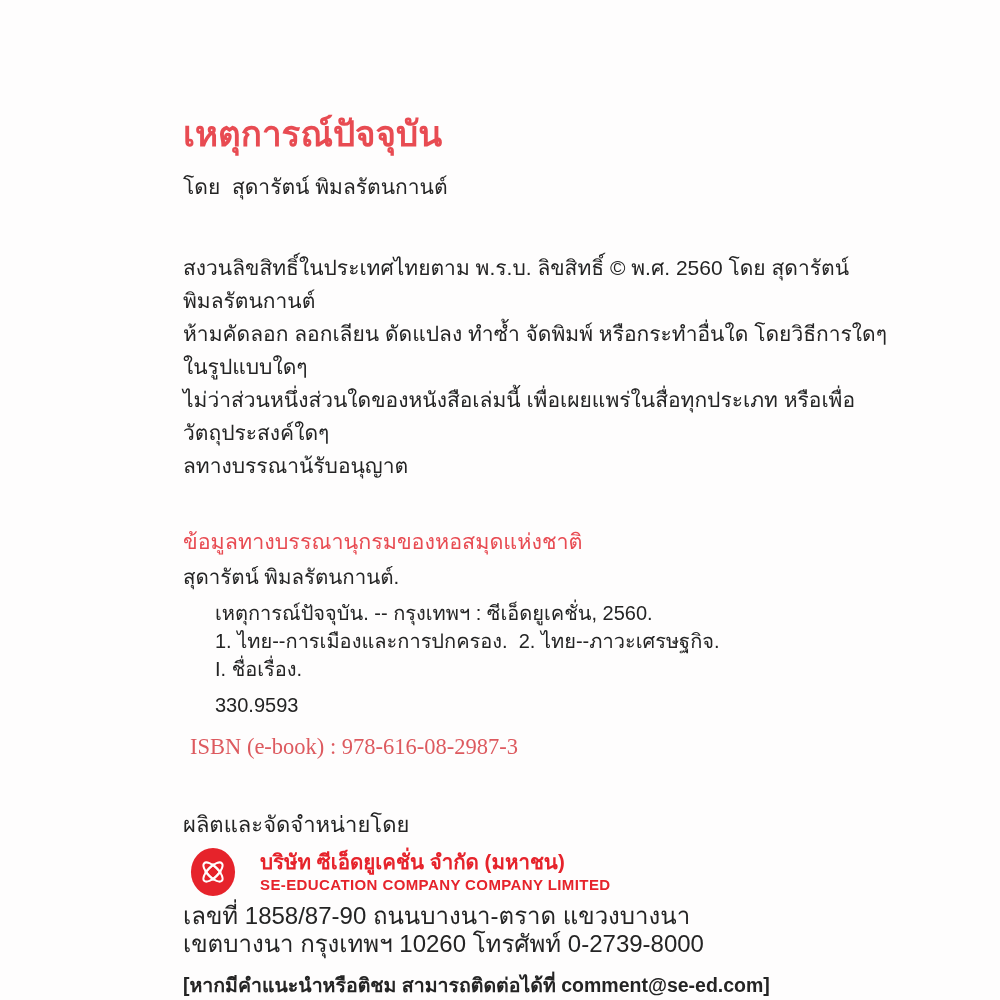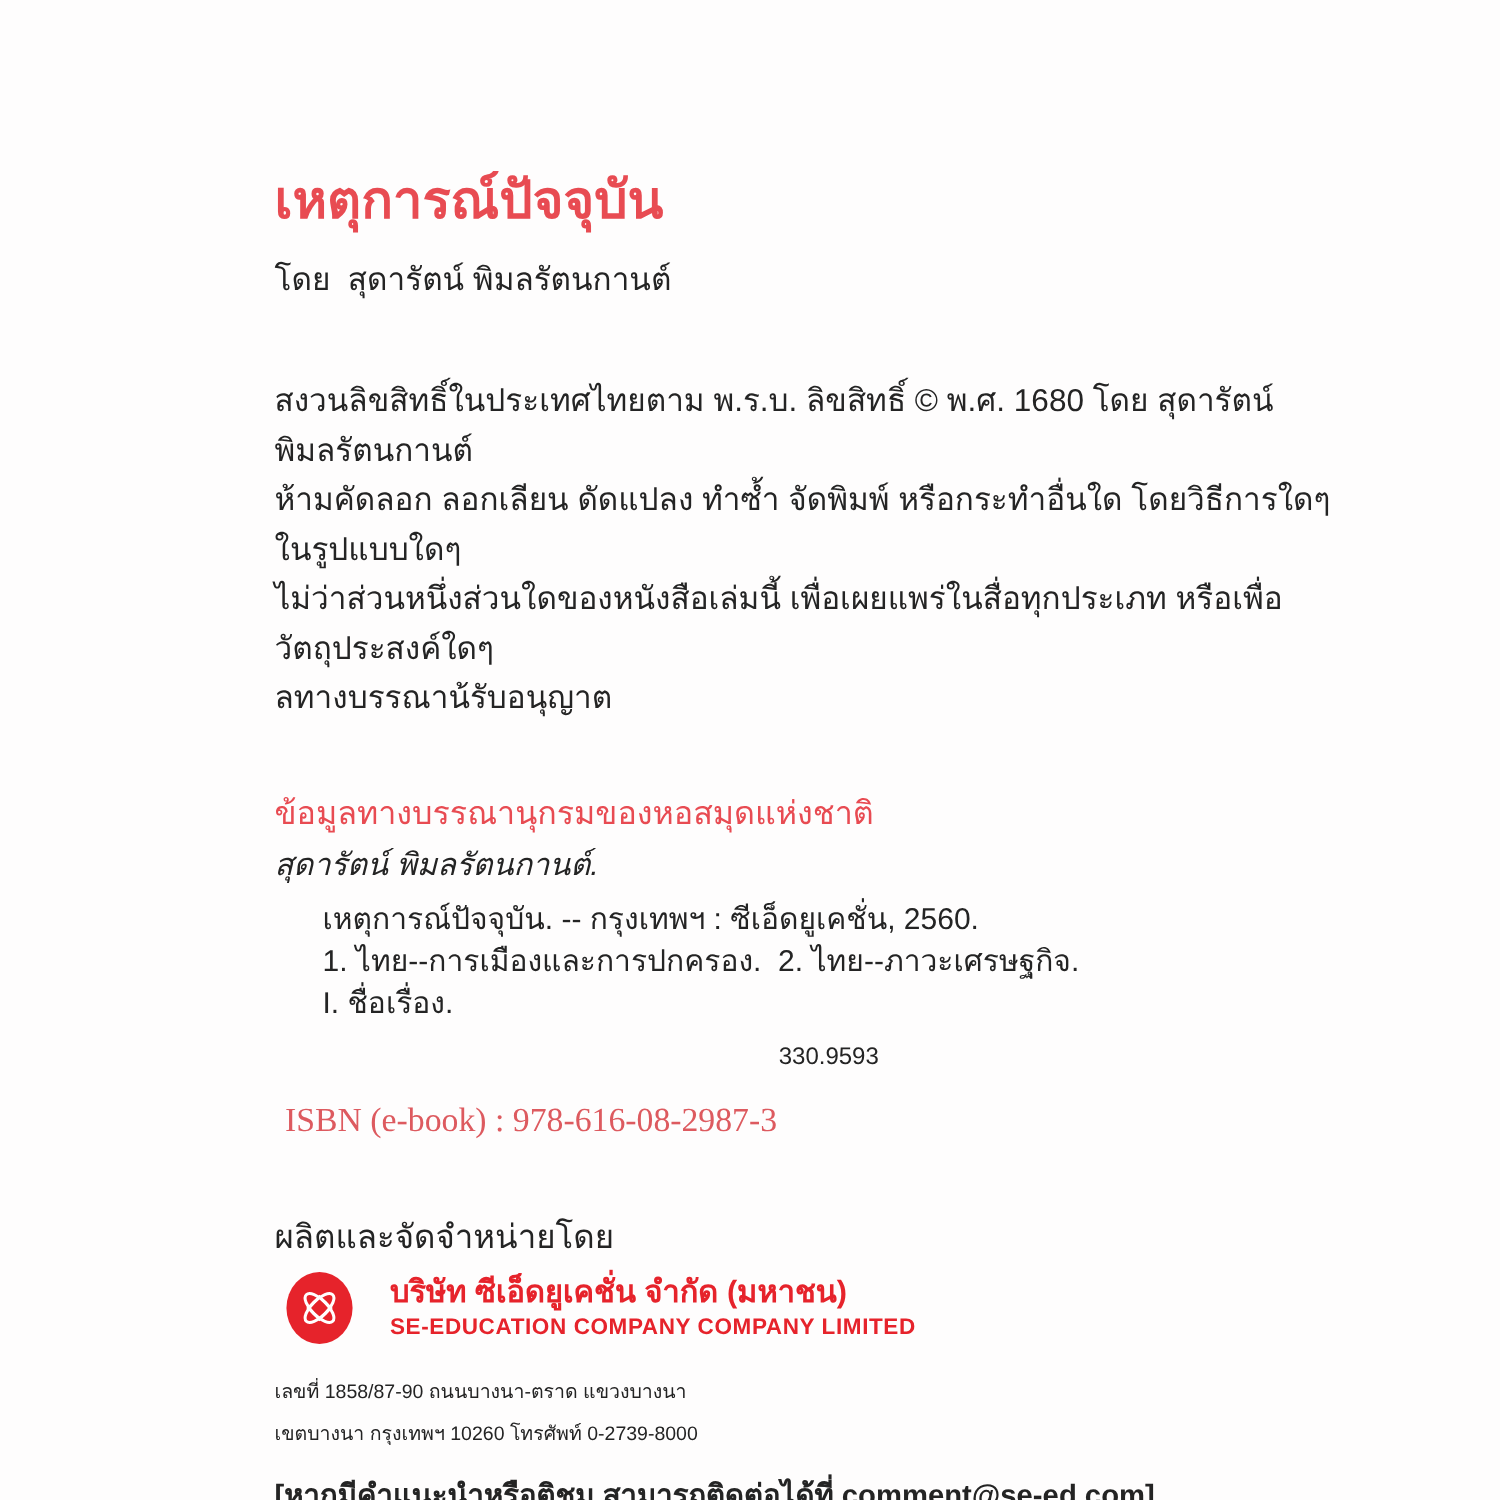--- a/index.html
+++ b/index.html
@@ -40,35 +40,33 @@
     margin-top: 46px;
     font-size: 21.5px;
     font-weight: normal;
     color: var(--accent, #e84b52);
     line-height: 28px;
   }
   .cip-author {
     margin-top: 7px;
     font-size: 20.5px;
     line-height: 28px;
-    font-style: italic;
   }
   .cip-block {
     margin-top: 8px;
     margin-left: 32px;
     font-size: 20px;
     line-height: 28px;
   }
   .cip-block div { white-space: pre-wrap; }
   .cip-dewey {
     margin-top: 8px;
     margin-left: 32px;
-    font-size: 16px;
+    font-size: 20px;
     line-height: 28px;
-    text-align: center;
   }
   .isbn-line {
     margin-top: 14px;
     margin-left: 7px;
     font-family: "Liberation Serif", "DejaVu Serif", serif;
     font-size: 22.5px;
     line-height: 28px;
     color: var(--isbn-red, #dd5a5f);
   }
   .produced-by {
@@ -94,22 +92,22 @@
   }
   .company-english {
     font-size: 15px;
     font-weight: bold;
     letter-spacing: 0.4px;
     color: var(--logo-red, #e6232b);
     line-height: 19px;
     white-space: pre-wrap;
   }
   .address {
-    margin-top: 17px;
-    font-size: 13px;
+    margin-top: 5px;
+    font-size: 24px;
     line-height: 28px;
   }
   .address div { white-space: pre-wrap; }
   .contact-note {
     margin-top: 14px;
     font-size: 19.5px;
     font-weight: bold;
     line-height: 26px;
     white-space: pre-wrap;
   }
@@ -117,21 +115,21 @@
 </head>
 <body>
 
 <div class="page">
 
   <h1 class="book-title">เหตุการณ์ปัจจุบัน</h1>
 
   <div class="byline">โดย  สุดารัตน์ พิมลรัตนกานต์</div>
 
   <div class="copyright">
-    <div>สงวนลิขสิทธิ์ในประเทศไทยตาม พ.ร.บ. ลิขสิทธิ์ © พ.ศ. 1680 โดย สุดารัตน์ พิมลรัตนกานต์</div>
+    <div>สงวนลิขสิทธิ์ในประเทศไทยตาม พ.ร.บ. ลิขสิทธิ์ © พ.ศ. 2560 โดย สุดารัตน์ พิมลรัตนกานต์</div>
     <div>ห้ามคัดลอก ลอกเลียน ดัดแปลง ทำซ้ำ จัดพิมพ์ หรือกระทำอื่นใด โดยวิธีการใดๆ ในรูปแบบใดๆ</div>
     <div>ไม่ว่าส่วนหนึ่งส่วนใดของหนังสือเล่มนี้ เพื่อเผยแพร่ในสื่อทุกประเภท หรือเพื่อวัตถุประสงค์ใดๆ</div>
     <div>ลทางบรรณาน้รับอนุญาต</div>
   </div>
 
   <div class="cip-heading">ข้อมูลทางบรรณานุกรมของหอสมุดแห่งชาติ</div>
 
   <div class="cip-author">สุดารัตน์ พิมลรัตนกานต์.</div>
 
   <div class="cip-block">

